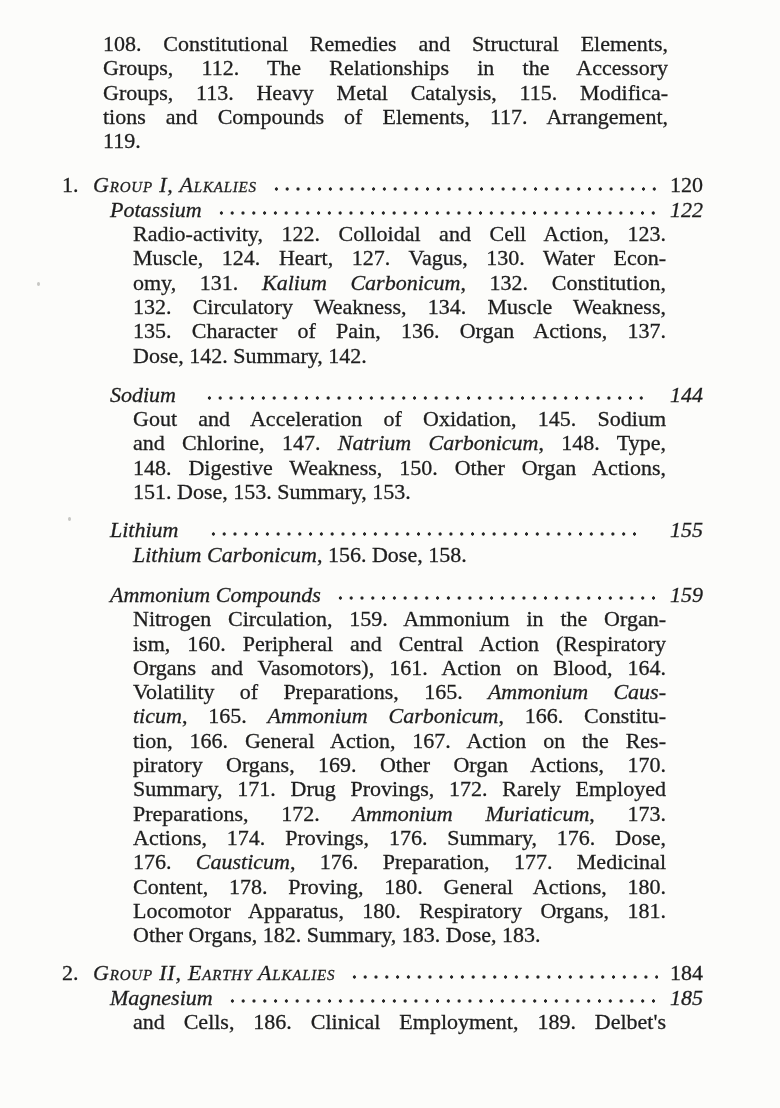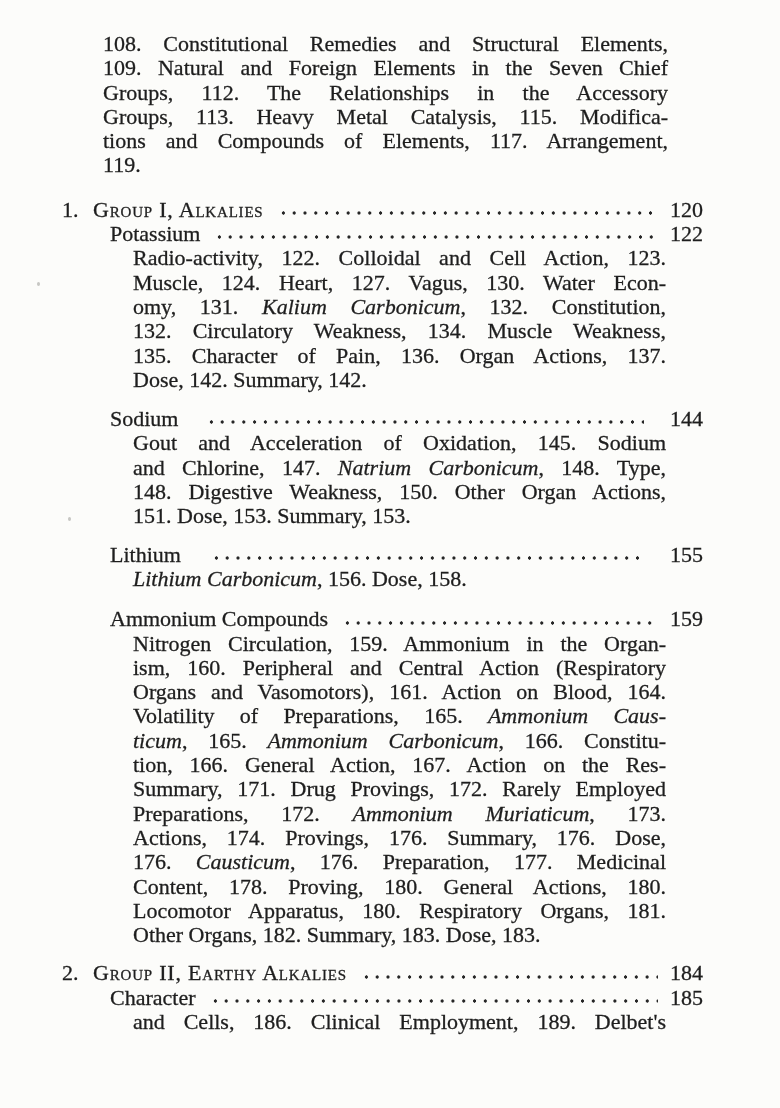--- a/index.html
+++ b/index.html
@@ -38,27 +38,29 @@
   .group-row {
     display: flex;
     align-items: baseline;
     margin: 0 77px 0 62px;
   }
   .group-num { width: 31px; flex: none; }
   .group-title {
     font-variant: small-caps;
     letter-spacing: 0.8px;
     flex: none;
+    font-style: italic;
   }
 
   
   .sub-row {
     display: flex;
     align-items: flex-start;
     margin: 0 77px 0 110px;
+    font-style: italic;
   }
   .sub-title { flex: none; }
 
   .leader {
     flex: 1;
     align-self: stretch;
     margin-left: 12px;
     margin-right: 12px;
     background-image: radial-gradient(circle, #262626 1.45px, rgba(0,0,0,0) 1.85px);
     background-size: 10.8px 6px;
@@ -92,21 +94,20 @@
 </head>
 <body>
 
 <div class="page">
 
   <div class="speck s1"></div>
   <div class="speck s2"></div>
 
   <div class="continuation">
       <div class="line"><span>108. Constitutional Remedies and Structural Elements,</span></div>
-      <div class="line"><span>109. Natural and Foreign Elements in the Seven Chief</span></div>
       <div class="line"><span>Groups, 112. The Relationships in the Accessory</span></div>
       <div class="line"><span>Groups, 113. Heavy Metal Catalysis, 115. Modifica-</span></div>
       <div class="line"><span>tions and Compounds of Elements, 117. Arrangement,</span></div>
       <div class="line last"><span>119.</span></div>
     </div>
 
   <section>
     <div class="group-row mt-group1">
       <span class="group-num">1.</span>
       <span class="group-title">Group I, Alkalies</span>
@@ -154,40 +155,41 @@
       <span class="leader"></span>
       <span class="pagenum">159</span>
     </div>
     <div class="detail">
         <div class="line"><span>Nitrogen Circulation, 159. Ammonium in the Organ-</span></div>
         <div class="line"><span>ism, 160. Peripheral and Central Action (Respiratory</span></div>
         <div class="line"><span>Organs and Vasomotors), 161. Action on Blood, 164.</span></div>
         <div class="line"><span>Volatility of Preparations, 165. </span><i>Ammonium Caus-</i></div>
         <div class="line"><i>ticum</i><span>, 165. </span><i>Ammonium Carbonicum</i><span>, 166. Constitu-</span></div>
         <div class="line"><span>tion, 166. General Action, 167. Action on the Res-</span></div>
+        <div class="line"><span>piratory Organs, 169. Other Organ Actions, 170.</span></div>
         <div class="line"><span>Summary, 171. Drug Provings, 172. Rarely Employed</span></div>
         <div class="line"><span>Preparations, 172. </span><i>Ammonium Muriaticum</i><span>, 173.</span></div>
         <div class="line"><span>Actions, 174. Provings, 176. Summary, 176. Dose,</span></div>
         <div class="line"><span>176. </span><i>Causticum</i><span>, 176. Preparation, 177. Medicinal</span></div>
         <div class="line"><span>Content, 178. Proving, 180. General Actions, 180.</span></div>
         <div class="line"><span>Locomotor Apparatus, 180. Respiratory Organs, 181.</span></div>
         <div class="line last"><span>Other Organs, 182. Summary, 183. Dose, 183.</span></div>
       </div>
   </section>
 
   <section>
     <div class="group-row mt-group2">
       <span class="group-num">2.</span>
       <span class="group-title">Group II, Earthy Alkalies</span>
       <span class="leader"></span>
       <span class="pagenum">184</span>
     </div>
 
     <div class="sub-row">
-      <span class="sub-title">Character</span>
+      <span class="sub-title">Magnesium</span>
       <span class="leader"></span>
       <span class="pagenum">185</span>
     </div>
     <div class="detail nolastleft">
         <div class="line last"><span>and Cells, 186. Clinical Employment, 189. Delbet's</span></div>
       </div>
   </section>
 
 </div>
 

